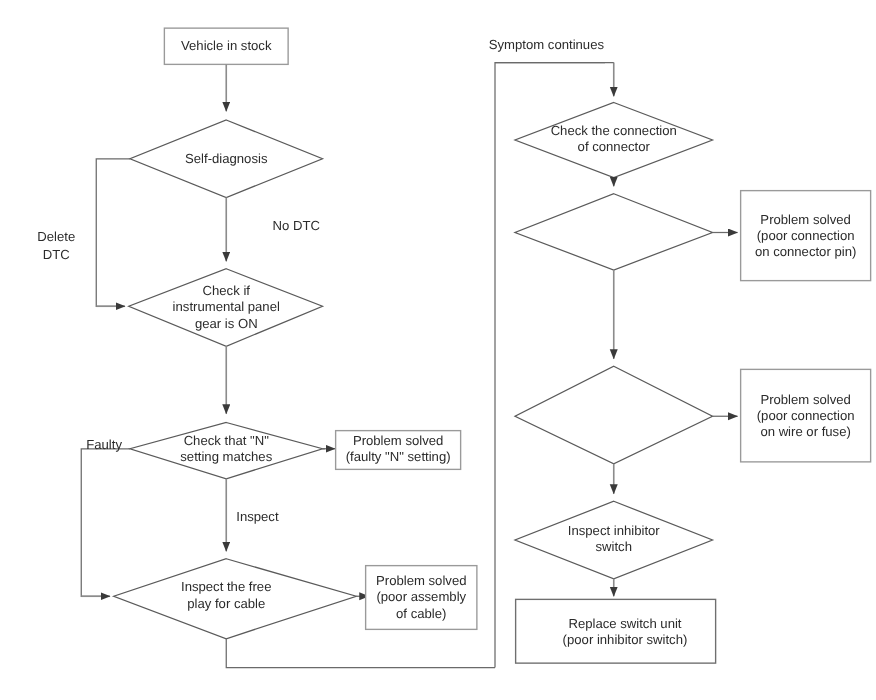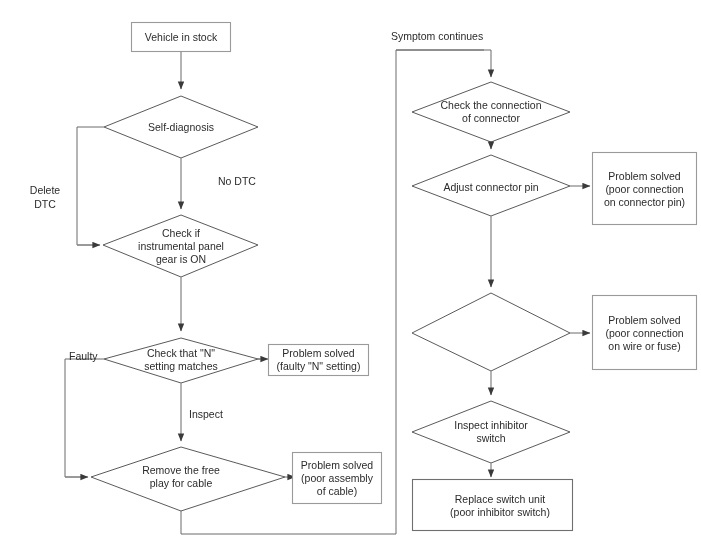--- a/index.html
+++ b/index.html
@@ -167,33 +167,32 @@
 
   <div class="shape-text" style="left:117px; top:345px; width:128px; height:30px;">Check that "N"
 setting matches</div>
 
   <div class="shape-text" style="left:268px; top:344px; width:101px; height:32px;">Problem solved
 (faulty "N" setting)</div>
 
 
   <div class="edge-label left-al" style="left:189px; top:408px; width:60px;">Inspect</div>
 
-  <div class="shape-text" style="left:114px; top:462px; width:134px; height:30px;">Remove the free
+  <div class="shape-text" style="left:114px; top:462px; width:134px; height:30px;">Inspect the free
 play for cable</div>
 
   <div class="shape-text" style="left:292px; top:453px; width:90px; height:51px;">Problem solved
 (poor assembly
 of cable)</div>
 
   <div class="edge-label left-al" style="left:391px; top:30px; width:130px;">Symptom continues</div>
 
   <div class="shape-text" style="left:423px; top:97px; width:136px; height:30px;">Check the connection
 of connector</div>
 
-  <div class="shape-text" style="left:423px; top:179px; width:136px; height:16px;">Adjust connector pin</div>
 
   <div class="shape-text" style="left:592px; top:153px; width:105px; height:72px;">Problem solved
 (poor connection
 on connector pin)</div>
 
 
 
   <div class="shape-text" style="left:592px; top:296px; width:105px; height:74px;">Problem solved
 (poor connection
 on wire or fuse)</div>

